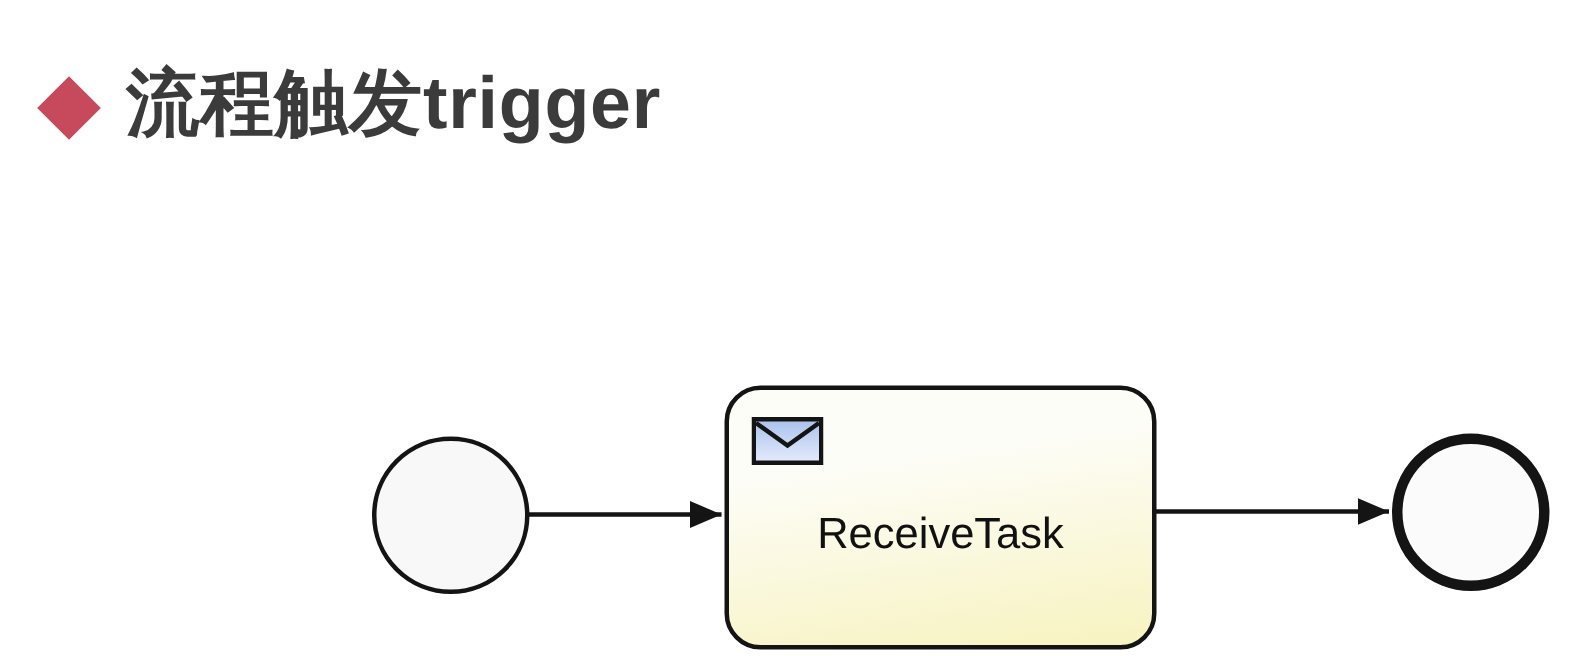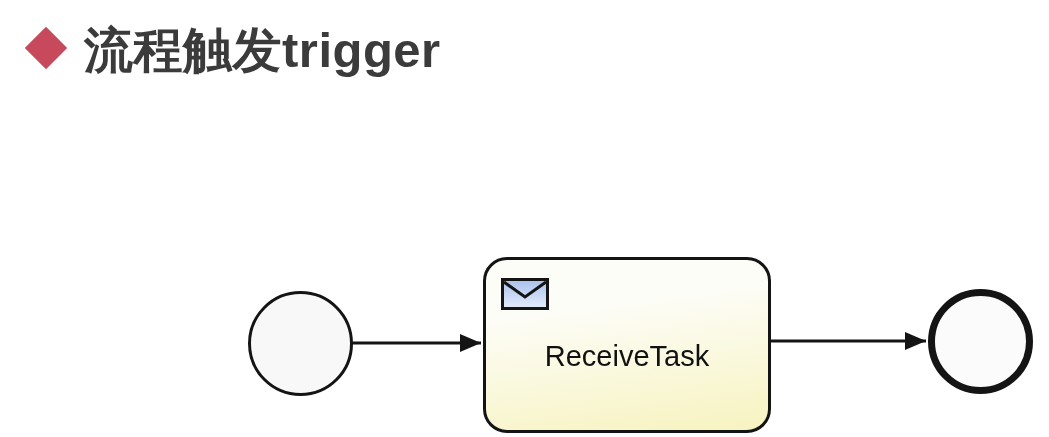--- a/index.html
+++ b/index.html
@@ -12,21 +12,21 @@
     font-family: "Liberation Sans", "DejaVu Sans", sans-serif;
   }
 
   
   .header {
     position: absolute;
     left: 24px;
     top: 26px;
     height: 68px;
     display: flex;
-    align-items: flex-start;
+    align-items: flex-end;
     gap: 16px;
   }
   .diamond-wrap {
     width: 44px;
     height: 44px;
     position: relative;
     flex: none;
   }
   .diamond-wrap .diamond {
     position: absolute;

